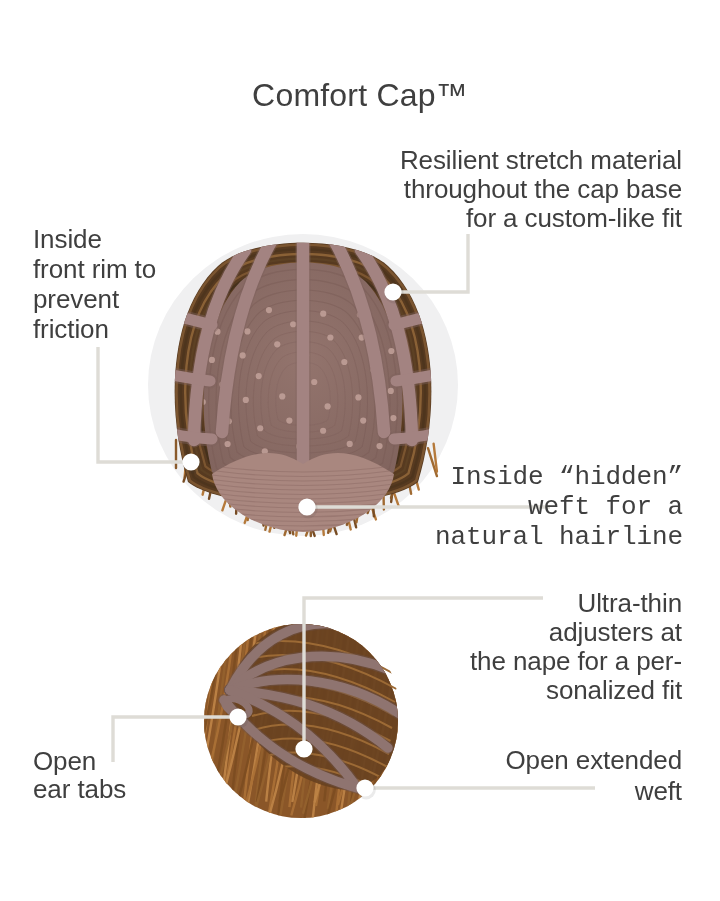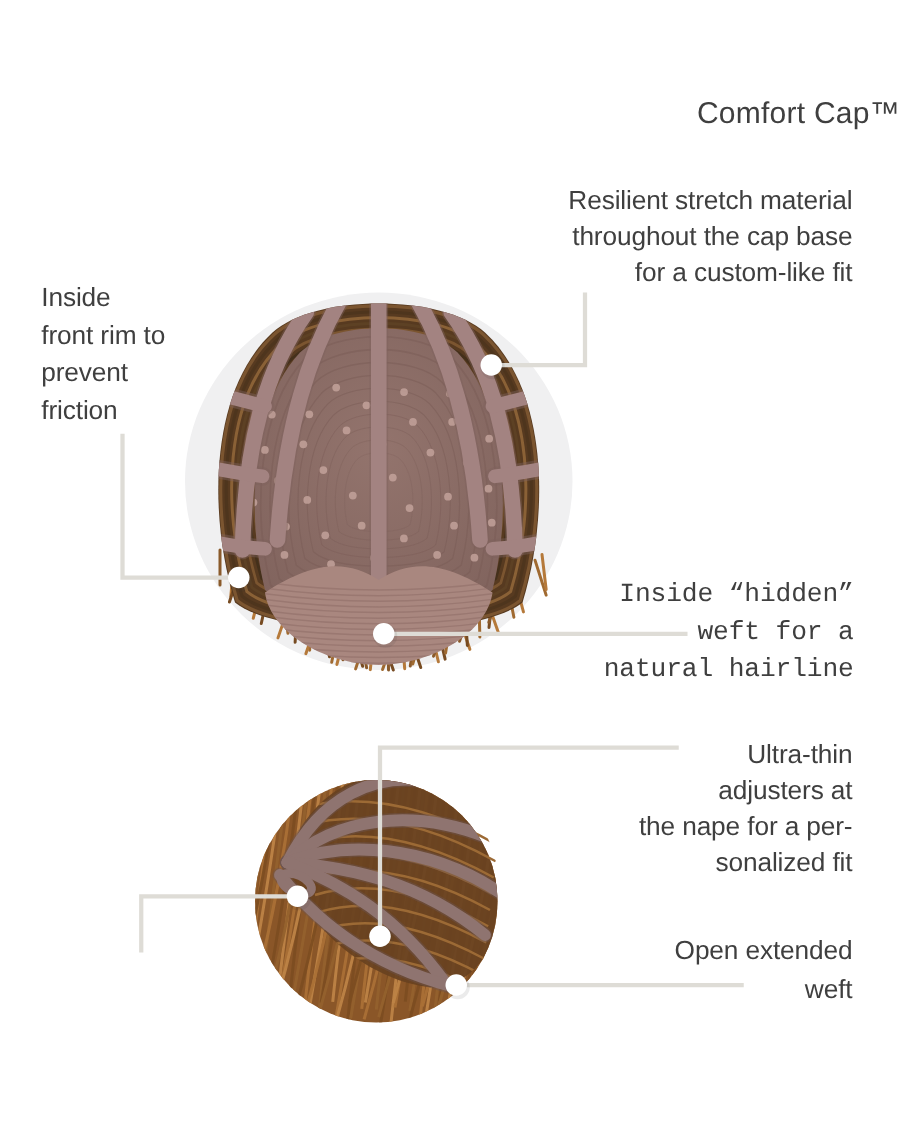--- a/index.html
+++ b/index.html
@@ -1,21 +1,21 @@
 <!DOCTYPE html>
 <html><head>
 <meta charset="utf-8">
 <style>
   html,body{margin:0;padding:0;background:#fff;}
   .page{position:relative;width:720px;height:901px;background:#ffffff;overflow:hidden;
         font-family:"Liberation Sans",sans-serif;color:#3f3f3f;}
   svg.canvas{position:absolute;left:0;top:0;}
-  .title{position:absolute;top:77px;left:0;width:100%;text-align:right;
-         font-size:24px;letter-spacing:0.2px;}
-  .lbl{position:absolute;font-size:21px;line-height:29px;white-space:pre-line;letter-spacing:-0.1px;}
+  .title{position:absolute;top:77px;left:0;width:100%;text-align:center;
+         font-size:32px;letter-spacing:0.2px;}
+  .lbl{position:absolute;font-size:26px;line-height:29px;white-space:pre-line;letter-spacing:-0.1px;}
   .r{text-align:right;}
   #lbl-stretch{top:146px;right:38px;}
   #lbl-velvet{top:224px;left:33px;line-height:30px;}
   #lbl-weft{top:462px;right:37px;line-height:30px;font-family:Liberation Mono, monospace;}
   #lbl-adjusters{top:589px;right:38px;margin-left:48px;}
   #lbl-ear{top:747px;left:33px;line-height:28px;}
   #lbl-nape{top:745px;right:38px;line-height:31px;}
 </style>
 </head>
 <body>
@@ -338,15 +338,17 @@
 front rim to
 prevent
 friction</div>
   <div class="lbl r" id="lbl-weft">Inside “hidden”
 weft for a
 natural hairline</div>
   <div class="lbl r" id="lbl-adjusters">Ultra-thin
 adjusters at
 the nape for a per-
 sonalized fit</div>
+  <div class="lbl" id="lbl-ear">Open
+ear tabs</div>
   <div class="lbl r" id="lbl-nape">Open extended
 weft</div>
 </div>
 
 </body></html>

